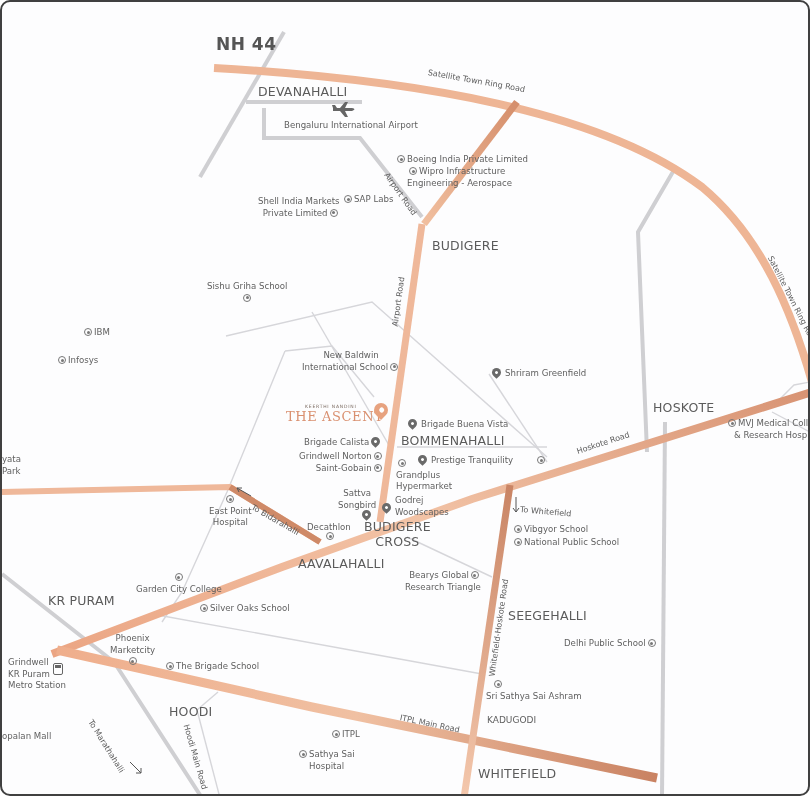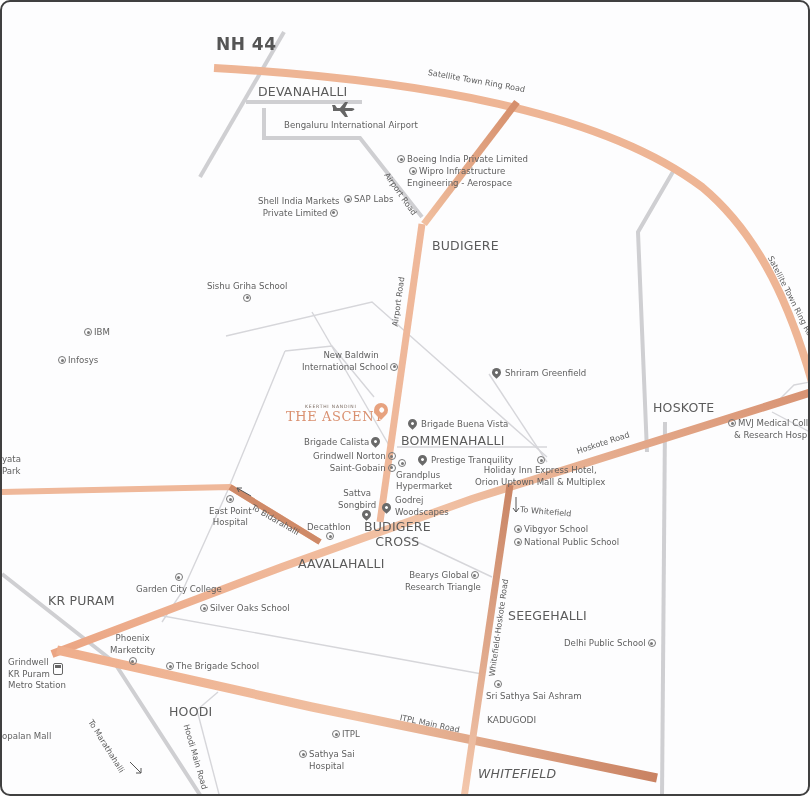--- a/index.html
+++ b/index.html
@@ -104,21 +104,21 @@
   <div class="area" style="left:651px;top:398px;">HOSKOTE</div>
   <div class="area c" style="left:362px;top:517px;">
     <div>BUDIGERE</div>
     <div>CROSS</div>
   </div>
   <div class="area" style="left:296px;top:554px;">AAVALAHALLI</div>
   <div class="area" style="left:46px;top:591px;">KR PURAM</div>
   <div class="area" style="left:506px;top:606px;">SEEGEHALLI</div>
   <div class="area" style="left:167px;top:702px;">HOODI</div>
   <div class="lbl" style="left:485px;top:713px;font-size:9px;">KADUGODI</div>
-  <div class="area" style="left:476px;top:764px;font-style:italic;">WHITEFIELD</div>
+  <div class="area" style="left:476px;top:764px;">WHITEFIELD</div>
 
   <div class="road-lbl" style="left:426px;top:66px;transform:rotate(10deg);">Satellite Town Ring Road</div>
   <div class="road-lbl" style="left:768px;top:250px;transform:rotate(63deg);">Satellite Town Ring Road</div>
   <div class="road-lbl" style="left:384px;top:167px;transform:rotate(55deg);">Airport Road</div>
   <div class="road-lbl" style="left:393px;top:320px;transform:rotate(-82deg);">Airport Road</div>
   <div class="road-lbl" style="left:575px;top:445px;transform:rotate(-18deg);">Hoskote Road</div>
   <div class="road-lbl" style="left:250px;top:500px;transform:rotate(30deg);">To Bidarahalli</div>
   <svg class="arrow" style="left:233px;top:483px;" width="18" height="14">
       <path d="M2 3 L16 11" stroke="#555" stroke-width="1"></path>
       <path d="M2 3 L7 3 M2 3 L4 7" stroke="#555" stroke-width="1" fill="none"></path>
@@ -162,35 +162,31 @@
     <div><span>International School</span><span class="poi"></span></div>
   </div>
   <div class="lbl" style="left:488px;top:366px;"><span class="pin"></span><span>Shriram Greenfield</span></div>
 
   <div class="brand-small" style="left:303px;top:402px;">KEERTHI NANDINI</div>
   <div class="brand" style="left:284px;top:407px;">THE ASCENT</div>
   <div class="brand-pin" style="left:372px;top:401px;"></div>
 
   <div class="lbl" style="left:404px;top:417px;"><span class="pin"></span><span>Brigade Buena Vista</span></div>
   <div class="lbl r" style="left:302px;top:435px;"><span>Brigade Calista</span><span class="pin"></span></div>
-  <div class="lbl r" style="left:311px;top:449px;">
+  <div class="lbl r" style="left:297px;top:449px;">
     <div><span>Grindwell Norton</span><span class="poi"></span></div>
     <div><span>Saint-Gobain</span><span class="poi"></span></div>
   </div>
   <div class="lbl" style="left:394px;top:456px;">
     <div><span class="poi"></span></div>
     <div>Grandplus</div>
     <div>Hypermarket</div>
   </div>
   <div class="lbl" style="left:414px;top:453px;"><span class="pin"></span><span>Prestige Tranquility</span></div>
   <div class="lbl" style="left:533px;top:453px;"><span class="poi"></span></div>
-  <div class="lbl c" style="left:473px;top:463px;">
-    <div>Holiday Inn Express Hotel,</div>
-    <div>Orion Uptown Mall &amp; Multiplex</div>
-  </div>
   <div class="lbl" style="left:724px;top:416px;">
     <div><span class="poi"></span><span>MVJ Medical College</span></div>
     <div style="padding-left:8px;">&amp; Research Hospital</div>
   </div>
 
   <div class="lbl c" style="left:336px;top:486px;">
     <div>Sattva</div>
     <div>Songbird</div>
   </div>
   <div class="lbl" style="left:358px;top:508px;"><span class="pin"></span></div>

